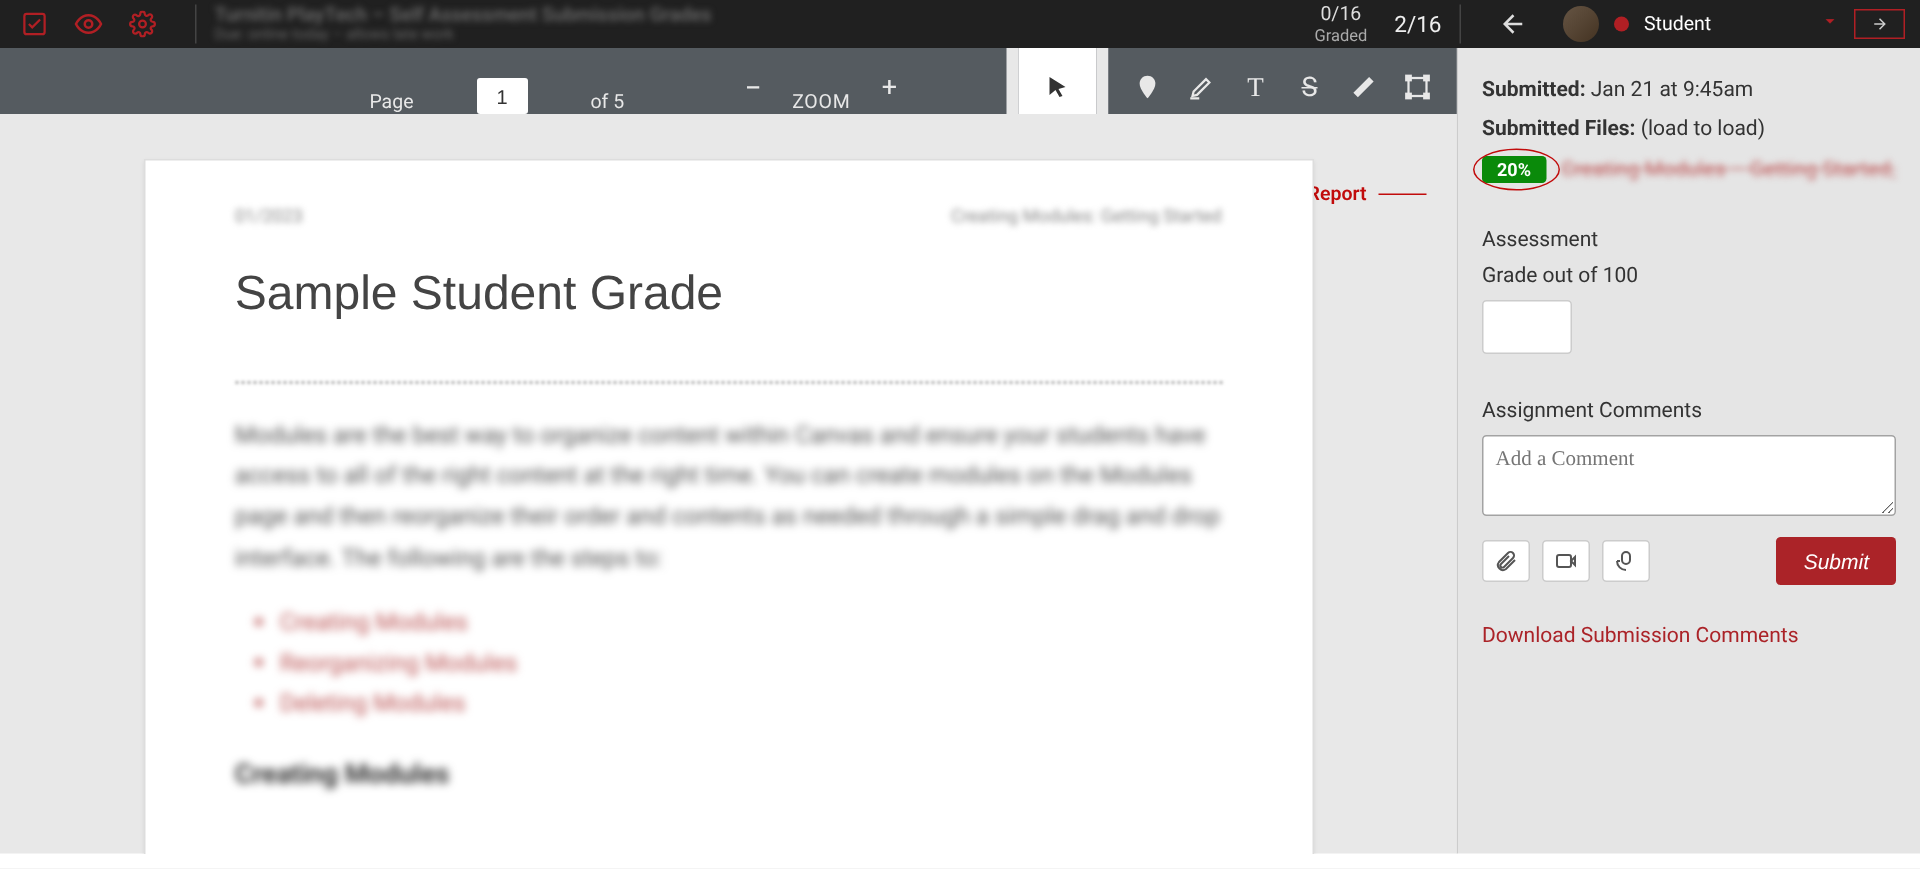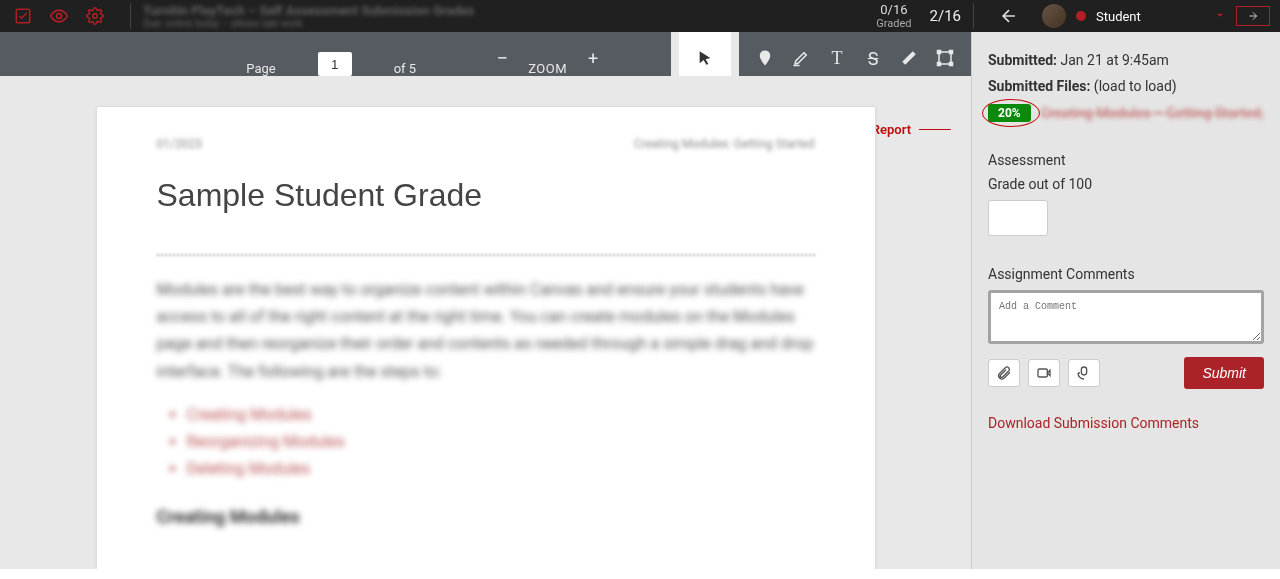--- a/index.html
+++ b/index.html
@@ -277,25 +277,25 @@
     .grade-input {
       width: 60px;
       height: 36px;
       border: 1px solid #ccc;
       border-radius: 3px;
       padding: 4px;
     }
     .comment-box {
       width: 100%;
       height: 54px;
-      border: 3px solid #a3a3a3;
+      border: 1px solid #a3a3a3;
       border-radius: 3px;
       padding: 8px;
-      font-family: Liberation Mono, monospace;
-      font-size: 10px;
+      font-family: Liberation Serif, serif;
+      font-size: 14px;
       resize: vertical;
     }
     .comment-actions {
       display: flex;
       align-items: center;
       margin-top: 10px;
       gap: 8px;
     }
     .media-btn {
       width: 32px; height: 28px;

